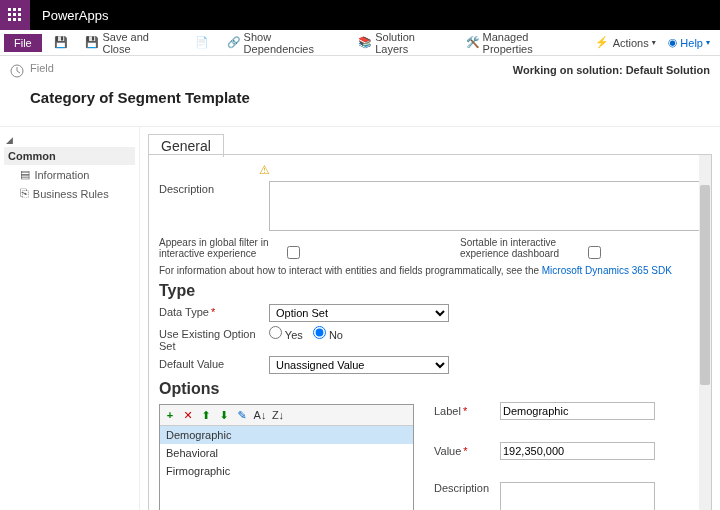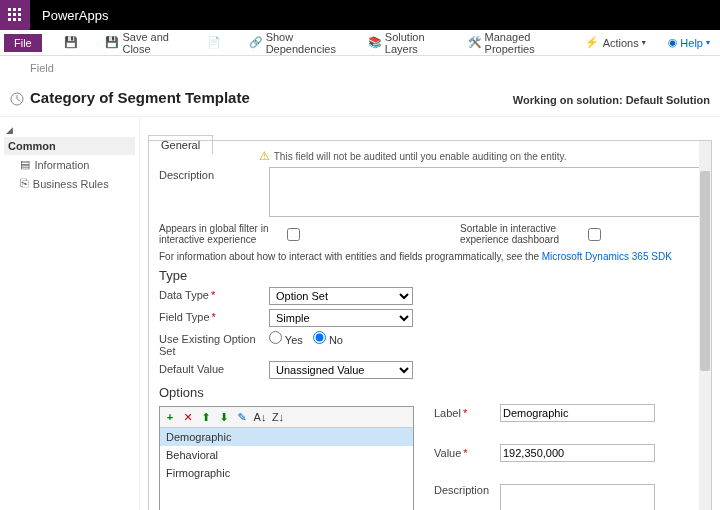--- a/index.html
+++ b/index.html
@@ -1,50 +1,50 @@
 <!DOCTYPE html>
 <html><head>
 <meta charset="utf-8">
 <style>
 *{box-sizing:border-box;margin:0;padding:0;font-family:"Segoe UI",Tahoma,sans-serif}
 body{font-size:11px;color:#333;background:#fff;width:720px;height:510px;overflow:hidden;position:relative}
 .topbar{height:30px;background:#000;display:flex;align-items:center}
 .waffle{width:30px;height:30px;background:#742774;display:flex;align-items:center;justify-content:center}
 .waffle svg{width:14px;height:14px}
 .brand{color:#fff;font-size:13px;padding-left:12px}
-.cmdbar{height:26px;border-bottom:1px solid #ddd;display:flex;align-items:center;padding:0 4px;gap:16px}
+.cmdbar{height:26px;border-bottom:1px solid #ddd;display:flex;align-items:center;padding:0 4px;gap:6px}
 .filebtn{background:#742774;color:#fff;padding:3px 10px;font-size:11px;cursor:pointer}
 .cmd{display:flex;align-items:center;gap:3px;padding:2px 6px;cursor:pointer;font-size:11px;color:#444}
 .cmd-ico{width:14px;height:14px;display:inline-flex;align-items:center;justify-content:center}
 .help{margin-left:auto;color:#0066cc;cursor:pointer;display:flex;align-items:center;gap:3px;padding-right:6px}
-.workrow{display:flex;align-items:flex-end;padding:6px 10px 10px;border-bottom:1px solid #eee}
+.workrow{display:flex;align-items:flex-start;padding:6px 10px 20px;border-bottom:1px solid #eee}
 .clock-ico{width:14px;height:14px;margin-right:6px;margin-top:2px}
 .crumb{color:#888;font-size:11px}
 .ptitle{font-size:15px;font-weight:600;color:#222;margin-top:15px}
 .worksol{margin-left:auto;font-size:11px;color:#333;font-weight:700;padding-top:2px}
 .maincols{display:flex;height:calc(510px - 30px - 26px - 40px)}
 .side{width:140px;border-right:1px solid #eee;padding:6px 4px;font-size:11px}
 .side-hd{font-weight:600;padding:3px 4px;background:#f0f0f0}
 .side-item{padding:3px 4px 3px 16px;color:#555;cursor:pointer;display:flex;align-items:center;gap:4px}
 .content{flex:1;padding:4px 8px 4px 8px;overflow:hidden;position:relative}
-.tab{display:inline-block;border:1px solid #ccc;border-bottom:none;background:#fff;padding:3px 12px;font-size:11px;position:relative;top:14px}
+.tab{display:inline-block;border:1px solid #ccc;border-bottom:none;background:#fff;padding:3px 12px;font-size:14px;position:relative;top:3px}
 .panel{border:1px solid #ccc;padding:8px 10px;height:calc(100% - 20px);overflow:auto;position:relative}
 .warn{color:#555;font-size:10px;display:flex;align-items:center;gap:4px;margin-bottom:4px;margin-left:100px}
 .warn-ico{color:#d9a400;font-size:12px}
 .row{display:flex;align-items:flex-start;margin:4px 0}
 .lbl{width:110px;font-size:11px;color:#444;padding-top:2px}
 .req::after{content:"*";color:#c00;margin-left:2px}
 .ta{flex:1;height:50px;border:1px solid #bbb;font-size:11px;padding:2px;resize:none}
 .tworow{display:flex;gap:30px;margin:6px 0}
-.chkgrp{display:flex;align-items:center;gap:8px}
+.chkgrp{display:flex;align-items:flex-end;gap:8px}
 .chkgrp .lbl2{width:120px;font-size:10px;color:#444}
 .info{font-size:10px;color:#444;margin:6px 0}
 .info a{color:#0066cc;cursor:pointer}
-.sect{font-weight:400;font-size:13px;margin:6px 0 2px}
-.sel{width:144px;border:1px solid #999;font-size:11px;padding:1px 2px;height:18px;background:#fff}
+.sect{font-weight:700;font-size:16px;margin:6px 0 2px}
+.sel{width:180px;border:1px solid #999;font-size:11px;padding:1px 2px;height:18px;background:#fff}
 .radios{display:flex;gap:10px;align-items:center;font-size:11px}
 .opts{border:1px solid #999;margin-top:4px;width:255px}
 .opts-tb{display:flex;gap:4px;padding:3px;border-bottom:1px solid #ccc;background:#f5f5f5}
 .opts-tb span{width:14px;height:14px;display:inline-flex;align-items:center;justify-content:center;cursor:pointer;font-size:11px}
 .opts-list{height:90px;overflow:auto}
 .opts-item{padding:3px 6px;font-size:11px;cursor:pointer}
 .opts-item.sel-it{background:#cce4f7}
 .optform{display:flex;flex-direction:column;gap:22px;padding-top:2px}
 .optform .r{display:flex;align-items:center;gap:6px}
 .optform .l{width:60px;font-size:11px;color:#444}
@@ -143,21 +143,20 @@
 
   <div class="content">
     <div class="tab">General</div>
     <div class="panel">
       <div class="scrollbar">
           <div class="thumb" style="top:30px;height:200px"></div>
         </div>
 
       <div class="warn">
           <span class="warn-ico">⚠</span>
-          <span>This field will not be audited until you enable auditing on the entity.</span>
         </div>
 
       <div class="row">
         <div class="lbl">Description</div>
         <textarea class="ta" style=""></textarea>
       </div>
 
       <div class="tworow">
         <div class="chkgrp">
           <div class="lbl2">Appears in global filter in interactive experience</div>
@@ -169,24 +168,20 @@
         </div>
       </div>
 
       <div class="info"><span>For information about how to interact with entities and fields programmatically, see the </span><a>Microsoft Dynamics 365 SDK</a></div>
 
       <div class="sect">Type</div>
 
       <div class="row">
         <div class="lbl req">Data Type</div>
         <select class="sel"><option>Option Set</option></select>
-      </div>
-      <div class="row">
-        <div class="lbl req">Field Type</div>
-        <select class="sel"><option>Simple</option></select>
       </div>
       <div class="row">
         <div class="lbl">Use Existing Option Set</div>
         <div class="radios">
           <label><input type="radio" name="ue" style=""> <span>Yes</span></label>
           <label><input type="radio" name="ue" checked="" style=""> <span>No</span></label>
         </div>
       </div>
       <div class="row">
         <div class="lbl">Default Value</div>

